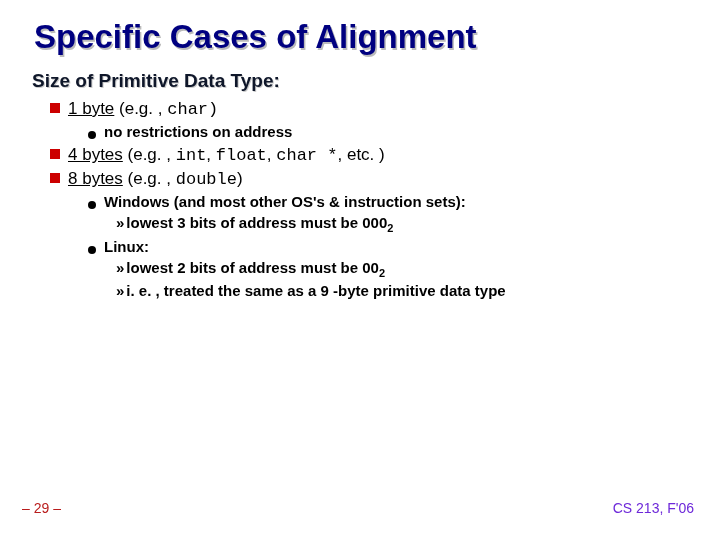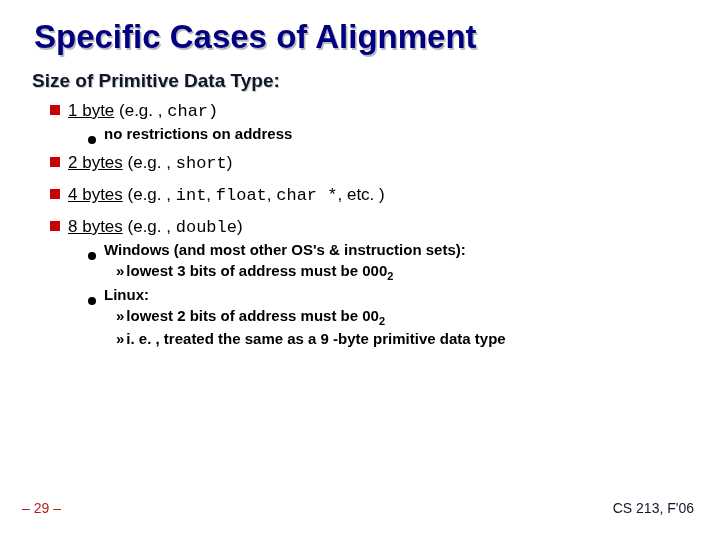--- a/index.html
+++ b/index.html
@@ -32,38 +32,38 @@
     color: #0f172a;
     text-shadow: 1px 1px 0 #cccccc;
     margin: 0 0 6px 4px;
   }
   .lvl1 {
     margin-left: 22px;
     font-size: 17px;
     line-height: 1.35;
     display: flex;
     align-items: flex-start;
-    margin-top: 8px;
+    margin-top: 0;
   }
   .lvl1 .sq {
     flex: 0 0 10px;
     height: 10px;
     background: #cc0000;
     margin-top: 5px;
     margin-right: 8px;
   }
   .lvl1 .txt {
     flex: 1;
   }
   .lvl2 {
     margin-left: 60px;
     font-size: 15px;
     line-height: 1.35;
     display: flex;
-    align-items: flex-end;
+    align-items: center;
     font-weight: bold;
     margin-top: 0;
     margin-bottom: 2px;
   }
   .lvl2 .dot {
     flex: 0 0 8px;
     height: 8px;
     border-radius: 50%;
     background: #000000;
     margin-top: 6px;
@@ -92,21 +92,21 @@
     left: 22px;
     bottom: 24px;
     font-size: 14px;
     color: #b91c1c;
   }
   .footer-right {
     position: absolute;
     right: 26px;
     bottom: 24px;
     font-size: 14px;
-    color: #0f172a;
+    color: #6d28d9;
   }
 </style>
 </head>
 <body>
 
 <div class="slide">
 
   <div class="title">Specific Cases of Alignment</div>
 
   <div class="subtitle">Size of Primitive Data Type:</div>
@@ -115,26 +115,20 @@
     <div class="sq"></div>
     <div class="txt">
       <span class="underline">1 byte</span><span> (e.g. , </span><span class="mono">char)</span>
     </div>
   </div>
   <div class="lvl2">
     <div class="dot"></div>
     <div class="txt">no restrictions on address</div>
   </div>
 
-  <div class="lvl1">
-    <div class="sq"></div>
-    <div class="txt">
-      <span class="underline">2 bytes</span><span> (e.g. , </span><span class="mono">short</span><span>)</span>
-    </div>
-  </div>
 
   <div class="lvl1">
     <div class="sq"></div>
     <div class="txt">
       <span class="underline">4 bytes</span><span> (e.g. , </span><span class="mono">int</span><span>, </span><span class="mono">float</span><span>, </span><span class="mono">char *</span><span>, etc. )</span>
     </div>
   </div>
 
   <div class="lvl1">
     <div class="sq"></div>

